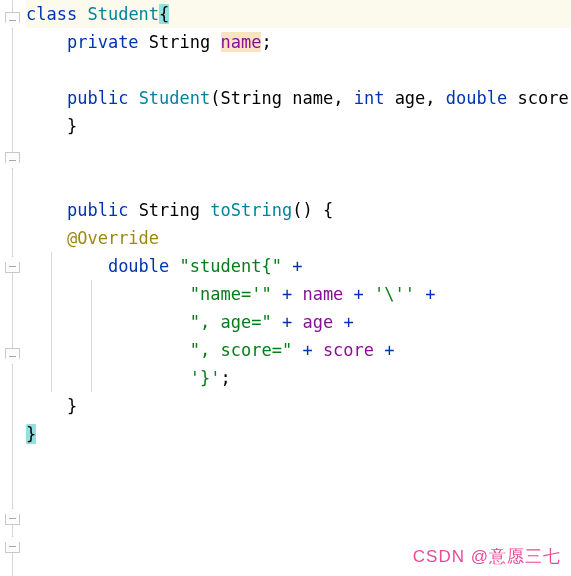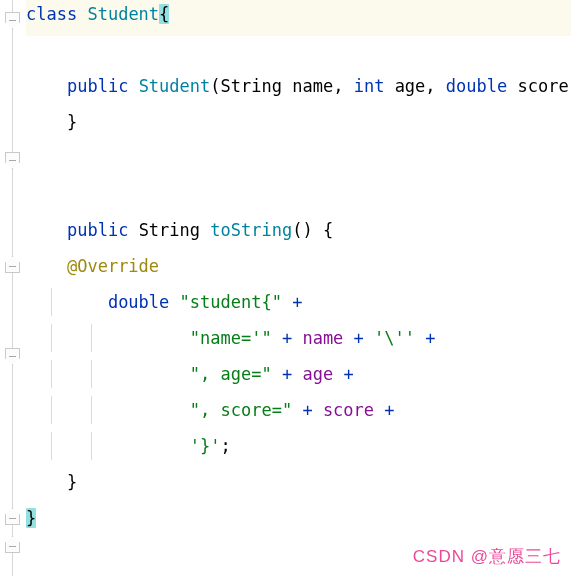--- a/index.html
+++ b/index.html
@@ -68,21 +68,21 @@
 
   
   #code {
     position: absolute;
     left: 26px; top: 0;
     width: 545px; height: 576px;
     overflow: hidden;
   }
   .line {
     position: relative;
-    height: 36px;
+    height: 28px;
     line-height: 28px;
     font-size: 17px;
     white-space: pre;
     color: #000000;
     letter-spacing: 0px;
   }
   .line.current {
     background: #fcfaec;
   }
   
@@ -141,20 +141,21 @@
     <div class="fold-mark up" style="top:256px"></div>
     <div class="fold-mark down" style="top:348px"></div>
     <div class="fold-mark up" style="top:508px"></div>
     <div class="fold-mark up" style="top:536px"></div>
   </div>
 
   <div id="code">
 
     <div class="line current"><span class="kw">class</span> <span class="cls">Student</span><span class="punc hl-brace">{</span></div>
 
+    <div class="line">    <span class="kw">private</span> <span class="type">String</span> <span class="field hl-field">name</span><span class="punc">;</span></div>
 
 
 
     <div class="line"> </div>
 
     <div class="line">    <span class="kw">public</span> <span class="cls">Student</span><span class="punc">(</span><span class="type">String</span> <span class="type">name</span><span class="punc">,</span> <span class="kw">int</span> <span class="type">age</span><span class="punc">,</span> <span class="kw">double</span> <span class="type">score</span><span class="punc">)</span> </div>
 
 
 
 

